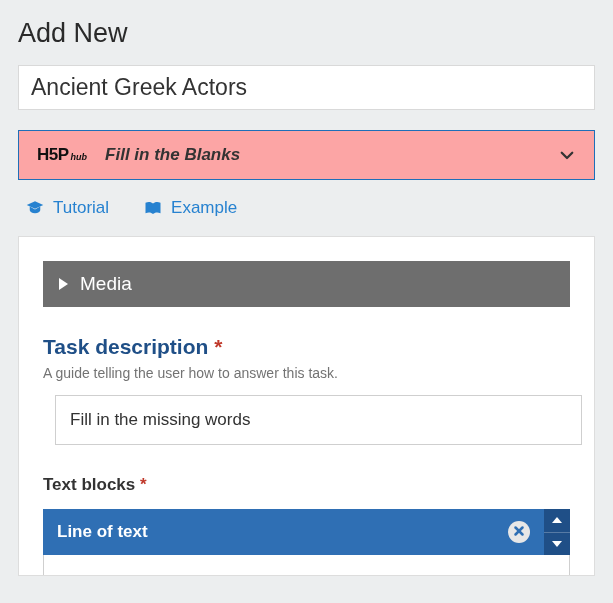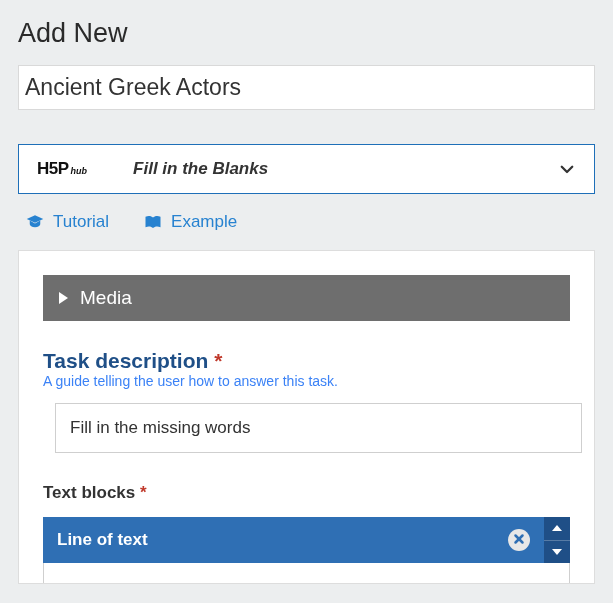--- a/index.html
+++ b/index.html
@@ -3,27 +3,27 @@
   <meta charset="utf-8">
   <style>
     * { box-sizing: border-box; margin: 0; padding: 0; font-family: "Segoe UI", Arial, sans-serif; }
     body { background: #eceeef; width: 613px; height: 603px; overflow: hidden; }
 
     .page { padding: 18px 18px 0 18px; }
 
     .page-title { font-size: 27px; font-weight: 400; color: #2a2a2a; margin-bottom: 16px; }
 
     .title-input {
-      width: 100%; background: #fff; border: 1px solid #d9d9d9; padding: 8px 6px;
-      font-size: 23px; color: #333; font-weight: 400; outline: none; margin-bottom: 34px;
+      width: 100%; background: #fff; border: 1px solid #d9d9d9; padding: 8px 12px;
+      font-size: 23px; color: #333; font-weight: 400; outline: none; margin-bottom: 20px;
     }
 
     .selector {
-      width: 100%; background: #ffffff; border: 1.5px solid #1e6fb8;
-      display: flex; align-items: center; padding: 14px 18px; cursor: pointer; gap: 28px;
+      width: 100%; background: #fca5a5; border: 1.5px solid #1e6fb8;
+      display: flex; align-items: center; padding: 14px 18px; cursor: pointer;
     }
     .h5p-logo { display: flex; align-items: baseline; margin-right: 18px; }
     .h5p-main { font-weight: 800; font-size: 17px; letter-spacing: -0.5px; color: #111; }
     .h5p-hub { font-weight: 700; font-size: 9px; color: #111; font-style: italic; margin-left: 2px; }
     .selector-label { flex: 1; font-style: italic; font-weight: 700; font-size: 17px; color: #333; }
     .selector-chevron { width: 18px; height: 18px; }
     .selector-chevron svg { width: 100%; height: 100%; }
 
     .links-row { display: flex; gap: 35px; padding: 18px 8px 18px 8px; }
     .link-item { display: flex; align-items: center; gap: 9px; color: #2782d0; font-size: 17px; cursor: pointer; }
@@ -34,21 +34,21 @@
 
     .collapsible-header {
       background: #6e6e6e; color: #fff; display: flex; align-items: center;
       padding: 12px 16px; font-weight: 400; font-size: 19px; cursor: pointer;
     }
     .tri-right { width: 0; height: 0; border-top: 6px solid transparent;
       border-bottom: 6px solid transparent; border-left: 9px solid #fff; margin-right: 12px; }
 
     .field-label { margin-top: 28px; color: #1f4f87; font-weight: 700; font-size: 21px; }
     .req { color: #c0392b; }
-    .field-help { color: #3b82f6; font-size: 14px; }
+    .field-help { color: #737373; font-size: 14px; margin-top: 6px; }
 
     .text-input {
       width: 100%; margin-top: 14px; background: #fff; border: 1px solid #cfcfcf;
       padding: 14px 14px; font-size: 17px; color: #333; outline: none; margin-left: 12px;
     }
 
     .blocks-label { margin-top: 30px; color: #333; font-weight: 600; font-size: 17px; margin-bottom: 14px; }
 
     .block-row { display: flex; width: 100%; }
     .block-main {

